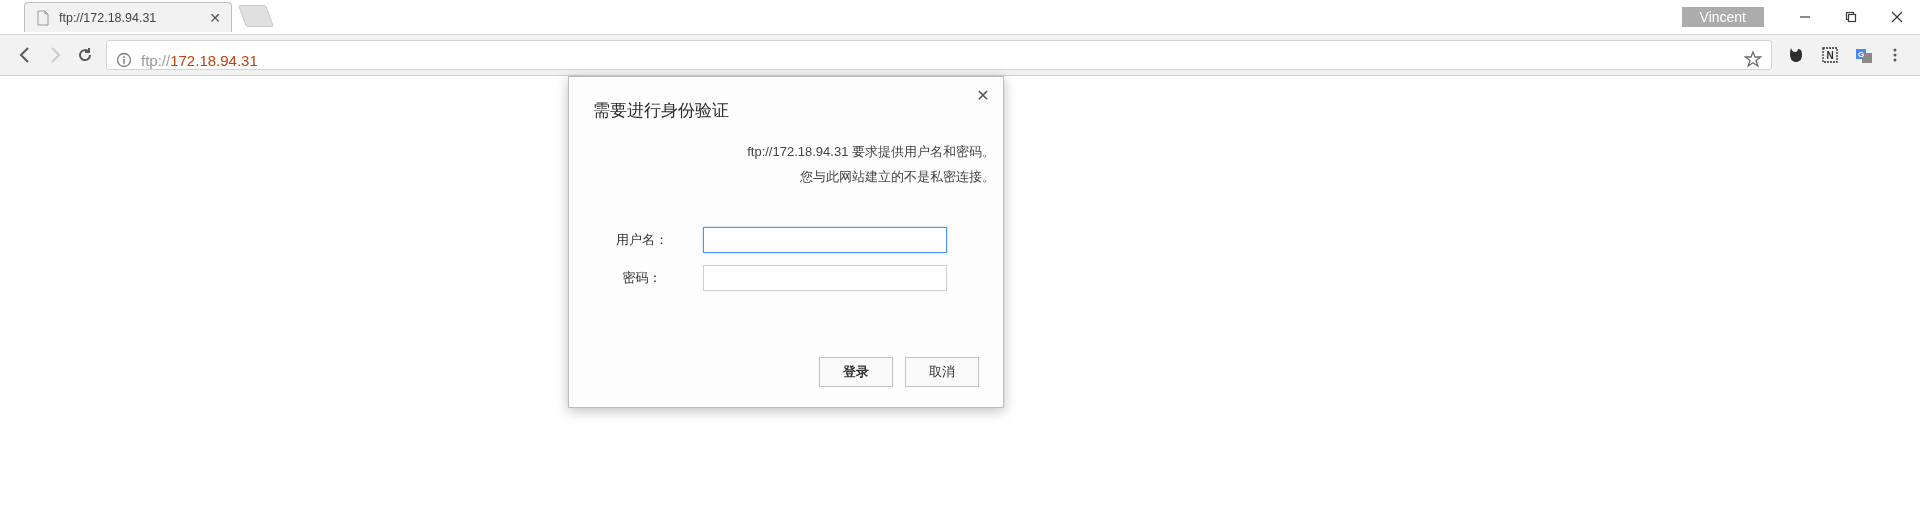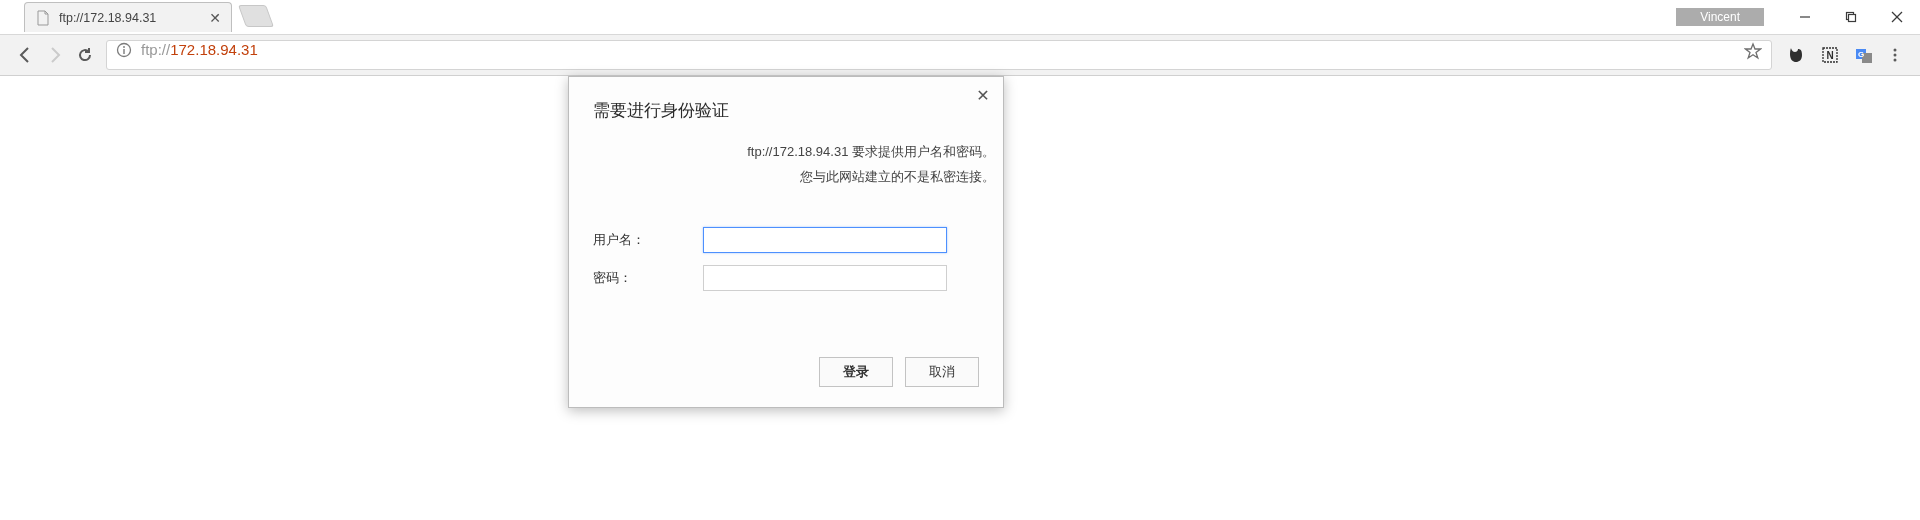--- a/index.html
+++ b/index.html
@@ -1,56 +1,56 @@
 <!DOCTYPE html>
 <html><head>
   <meta charset="utf-8">
   <style>
     * { margin: 0; padding: 0; box-sizing: border-box; font-family: "Microsoft YaHei", Arial, sans-serif; }
     body { background: #fff; width: 1920px; height: 520px; overflow: hidden; position: relative; }
 
     
     .titlebar { position: absolute; top: 0; left: 0; right: 0; height: 34px; background: #fff; }
     .wincontrols { position: absolute; right: 0; top: 0; height: 34px; display: flex; align-items: center; }
-    .user-badge { background: #acacac; color: #fff; font-size: 12px; padding: 2px 24px; border-radius: 0; margin-right: 18px; }
+    .user-badge { background: #acacac; color: #fff; font-size: 14px; padding: 2px 18px; border-radius: 0; margin-right: 18px; }
     .wc-btn { width: 46px; height: 34px; display: flex; align-items: center; justify-content: center; color: #3b3b3b; }
     .wc-btn svg { stroke: #3b3b3b; fill: none; }
 
     
     .tabstrip { position: absolute; top: 0; left: 0; right: 0; height: 34px; display: flex; align-items: center; padding-left: 24px; background: transparent; }
     .tab { position: relative; height: 30px; background: #f2f2f2; border: 1px solid #bfbfbf; border-bottom: none; border-radius: 4px 4px 0 0; display: flex; align-items: center; padding: 0 34px 0 10px; font-size: 12.5px; color: #444; min-width: 208px; }
     .tab .page-icon { width: 16px; height: 16px; margin-right: 8px; }
     .tab .close { position: absolute; right: 8px; top: 50%; transform: translateY(-50%); width: 16px; height: 16px; display: flex; align-items: center; justify-content: center; color: #555; font-size: 14px; }
     .newtab { width: 28px; height: 22px; margin-left: 10px; margin-bottom: 2px; background: #e0e0e0; border: 1px solid #c7c7c7; transform: skewX(20deg); border-radius: 3px; }
 
     
     .toolbar { position: absolute; top: 34px; left: 0; right: 0; height: 42px; background: #f2f2f2; border-top: 1px solid #d8d8d8; border-bottom: 1px solid #d0d0d0; display: flex; align-items: center; padding: 0 10px; }
     .nav-btn { width: 30px; height: 30px; display: flex; align-items: center; justify-content: center; color: #5a5a5a; }
     .nav-btn.disabled { color: #bcbcbc; }
-    .omnibox { flex: 1; height: 30px; background: #fff; border: 1px solid #d4d4d4; border-radius: 3px; margin: 0 6px; display: flex; align-items: flex-start; padding: 0 8px; font-size: 15px; }
+    .omnibox { flex: 1; height: 30px; background: #fff; border: 1px solid #d4d4d4; border-radius: 3px; margin: 0 6px; display: flex; align-items: flex-end; padding: 0 8px; font-size: 15px; }
     .omnibox .sec-icon { width: 18px; height: 18px; margin-right: 8px; display: flex; align-items: center; justify-content: center; }
     .omnibox .url-proto { color: #999; }
     .omnibox .url-rest { color: #c2410c; }
     .omnibox .star { margin-left: auto; color: #6f6f6f; width: 20px; height: 20px; display: flex; align-items: center; justify-content: center; }
     .ext-icons { display: flex; align-items: center; gap: 14px; margin-left: 8px; }
     .ext-icons .ext { width: 20px; height: 20px; display: flex; align-items: center; justify-content: center; color: #333; font-size: 16px; }
     .menu-btn { width: 30px; height: 30px; display: flex; align-items: center; justify-content: center; margin-left: 6px; color: #5a5a5a; }
 
     
     .content { position: absolute; top: 76px; left: 0; right: 0; bottom: 0; background: #fff; }
 
     
     .dialog { position: absolute; left: 568px; top: 76px; width: 436px; background: #fdfdfd; border: 1px solid #bcbcbc; box-shadow: 0 3px 12px rgba(0,0,0,0.25); padding: 0; }
     .dialog .dlg-close { position: absolute; right: 10px; top: 8px; width: 20px; height: 20px; color: #555; font-size: 16px; display: flex; align-items: center; justify-content: center; }
     .dialog .dlg-body { padding: 22px 8px 14px 24px; }
     .dialog h3 { font-size: 17px; font-weight: 400; color: #2b2b2b; margin-bottom: 18px; }
     .dialog p { font-size: 13px; color: #444; line-height: 1.9; text-align: right; }
     .form { margin-top: 38px; margin-bottom: 20px; }
     .form-row { display: flex; align-items: center; margin-bottom: 12px; }
-    .form-row label { width: 110px; text-align: left; font-size: 13px; color: #333; padding-right: 12px; }
+    .form-row label { width: 110px; text-align: center; font-size: 13px; color: #333; padding-right: 12px; }
     .form-row input { width: 244px; height: 26px; border: 1px solid #cfcfcf; padding: 0 6px; font-size: 13px; outline: none; }
     .form-row input.focused { border-color: #4d90fe; box-shadow: 0 0 2px rgba(77,144,254,0.5); }
     .dlg-buttons { display: flex; justify-content: flex-end; gap: 12px; padding: 0 24px 20px 24px; margin-top: 32px; }
     .dlg-buttons button { min-width: 74px; height: 30px; background: #fafafa; border: 1px solid #c3c3c3; font-size: 13px; color: #333; cursor: pointer; padding: 0 16px; }
     .dlg-buttons button.primary { font-weight: 700; }
   </style>
 </head>
 <body>
 
 <div class="titlebar">

